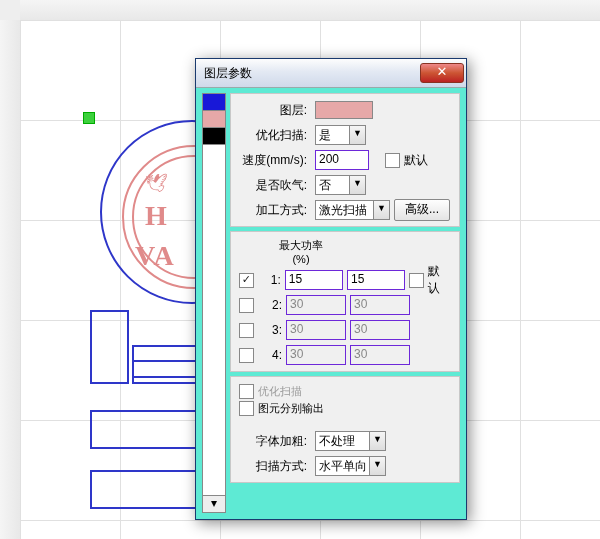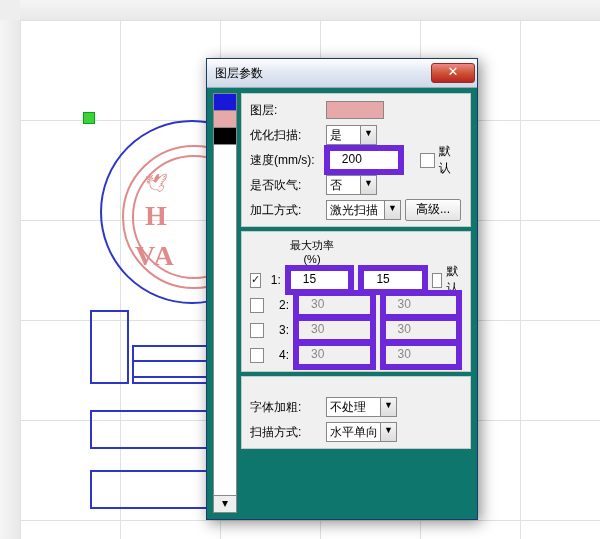--- a/index.html
+++ b/index.html
@@ -10,39 +10,39 @@
   .grid{position:absolute;left:20px;top:20px;right:0;bottom:0;background-image:linear-gradient(to right,#e0e0e0 0,#e0e0e0 1px,transparent 1px,transparent 100px),linear-gradient(to bottom,#e0e0e0 0,#e0e0e0 1px,transparent 1px,transparent 100px);background-size:100px 100px}
   .handle-green{position:absolute;left:83px;top:112px;width:10px;height:10px;background:#3dd13d;border:1px solid #0a0}
   .art{position:absolute;left:100px;top:120px}
   .heart-outer{position:absolute;left:0;top:0;width:180px;height:180px;border:2px solid #2e36c9;border-radius:50%}
   .heart-inner{position:absolute;left:22px;top:25px;width:140px;height:140px;border:2px solid #e08a8a;border-radius:50%}
   .heart-inner2{position:absolute;left:32px;top:35px;width:120px;height:120px;border:2px solid #e08a8a;border-radius:50%}
   .heart-text{position:absolute;left:45px;top:80px;font-size:28px;font-weight:bold;color:#e08a8a;letter-spacing:2px;font-family:serif}
   .heart-text2{position:absolute;left:35px;top:120px;font-size:28px;font-weight:bold;color:#e08a8a;letter-spacing:2px;font-family:serif}
   .heart-dove{position:absolute;left:45px;top:52px;font-size:18px;color:#e08a8a}
   .blue-box{position:absolute;border:2px solid #2e36c9;background:transparent}
-  .dlg{position:absolute;left:206px;top:58px;width:270px;height:460px;border:1px solid #1a3a6e;background:#0f766e;box-shadow:3px 3px 14px rgba(0,0,0,.45)}
+  .dlg{position:absolute;left:195px;top:58px;width:270px;height:460px;border:1px solid #1a3a6e;background:#5eead4;box-shadow:3px 3px 14px rgba(0,0,0,.45)}
   .titlebar{height:28px;background:linear-gradient(#fdfdfd,#e3e9f3 45%,#cfd9ea);border-bottom:1px solid #9aa;display:flex;align-items:center;padding:0 2px 0 8px}
   .titlebar .t{flex:1;font-size:12px}
   .closebtn{width:42px;height:18px;background:linear-gradient(#e88,#c53 50%,#b22);border:1px solid #832;border-radius:3px;color:#fff;text-align:center;line-height:15px;font-size:13px;cursor:pointer}
   .closebtn:before{content:"✕"}
   .sidebar{position:absolute;left:6px;top:34px;width:22px;height:418px;border:1px solid #888;background:#fff}
   .sw{height:16px;border-bottom:1px solid #888}
   .sw.blue{background:#1818d8}
   .sw.pink{background:#e6a8a8}
   .sw.black{background:#000}
   .sb-arrow{position:absolute;bottom:0;left:0;right:0;height:16px;border-top:1px solid #888;text-align:center;line-height:14px;background:#eee}
   .panel{position:absolute;left:34px;top:34px;right:6px;bottom:6px;display:flex;flex-direction:column;gap:4px}
   .btn{height:21px;border:1px solid #888;background:linear-gradient(#fefefe,#e4e4e4);border-radius:2px;text-align:center;line-height:19px;cursor:pointer}
   .btn.wide{width:100%}
   .btn.sm{width:54px;height:20px;line-height:18px}
   .group{border:1px solid #c8c8c8;background:#f0f0f0;padding:6px 8px;display:flex;flex-direction:column;gap:5px}
   .row{display:flex;align-items:center;gap:4px;height:20px}
-  .row .lab{width:68px;padding-right:4px}
-  .inp{height:18px;border:6px solid #6d28d9;background:#fff;padding:0 12px;line-height:16px;font-size:12px}
+  .row .lab{width:68px;text-align:right;padding-right:4px}
+  .inp{height:18px;border:1px solid #6d28d9;background:#fff;padding:0 3px;line-height:16px;font-size:12px}
   .inp.dis{background:#f0f0f0;color:#888}
   .combo{height:18px;border:1px solid #888;background:#fff;display:flex;align-items:center;padding:0 0 0 3px}
   .combo .cv{flex:1}
   .combo .dd{width:15px;height:100%;border-left:1px solid #888;background:linear-gradient(#f5f5f5,#ddd);text-align:center;line-height:14px;font-size:9px}
   .cb{width:13px;height:13px;border:1px solid #888;background:#fff;display:inline-block;vertical-align:middle;text-align:center;line-height:11px;font-size:11px}
   .cb.on:before{content:"✓";color:#222}
   .colorchip{width:56px;height:16px;background:#e6a8a8;border:1px solid #888}
   .unit{width:22px;text-align:left;font-size:11px}
   .hdr{display:flex;gap:4px;padding-left:34px;font-size:11px}
   .hdr span{width:56px;text-align:center}
@@ -156,20 +156,30 @@
       <div class="prow">
         <span class="cb"></span>
         <span class="n">4:</span>
         <span class="inp dis">30</span>
         <span class="inp dis">30</span>
       </div>
     </div>
 
     <div class="group">
       <div style="display:flex;gap:26px">
+        <div>
+          <div class="cbrow">
+              <span class="cb"></span>
+              <span class="lt dis">优化扫描</span>
+            </div>
+          <div class="cbrow">
+              <span class="cb"></span>
+              <span class="lt">图元分别输出</span>
+            </div>
+        </div>
       </div>
       <div style="height:4px"></div>
       <div class="row">
         <span class="lab">字体加粗:</span>
         <span class="combo" style="width:66px">
             <span class="cv">不处理</span>
             <span class="dd">▼</span>
           </span>
       </div>
       <div class="row">

